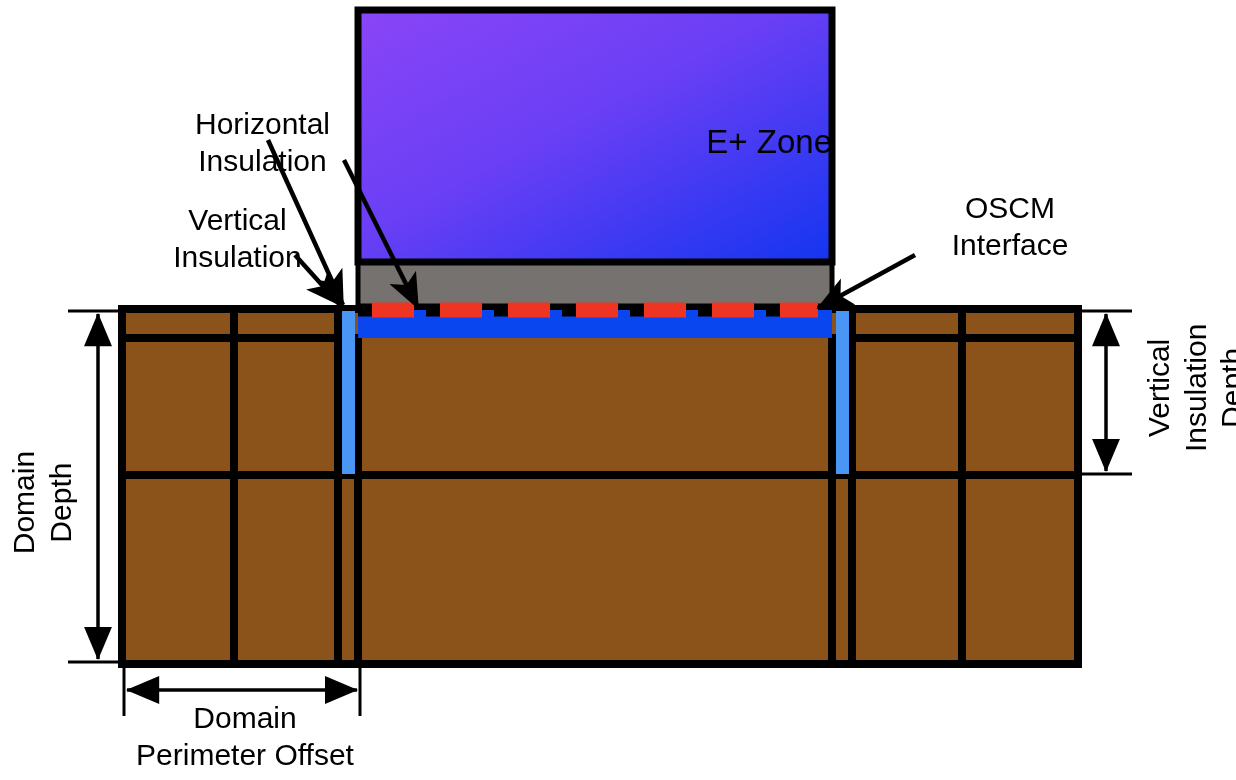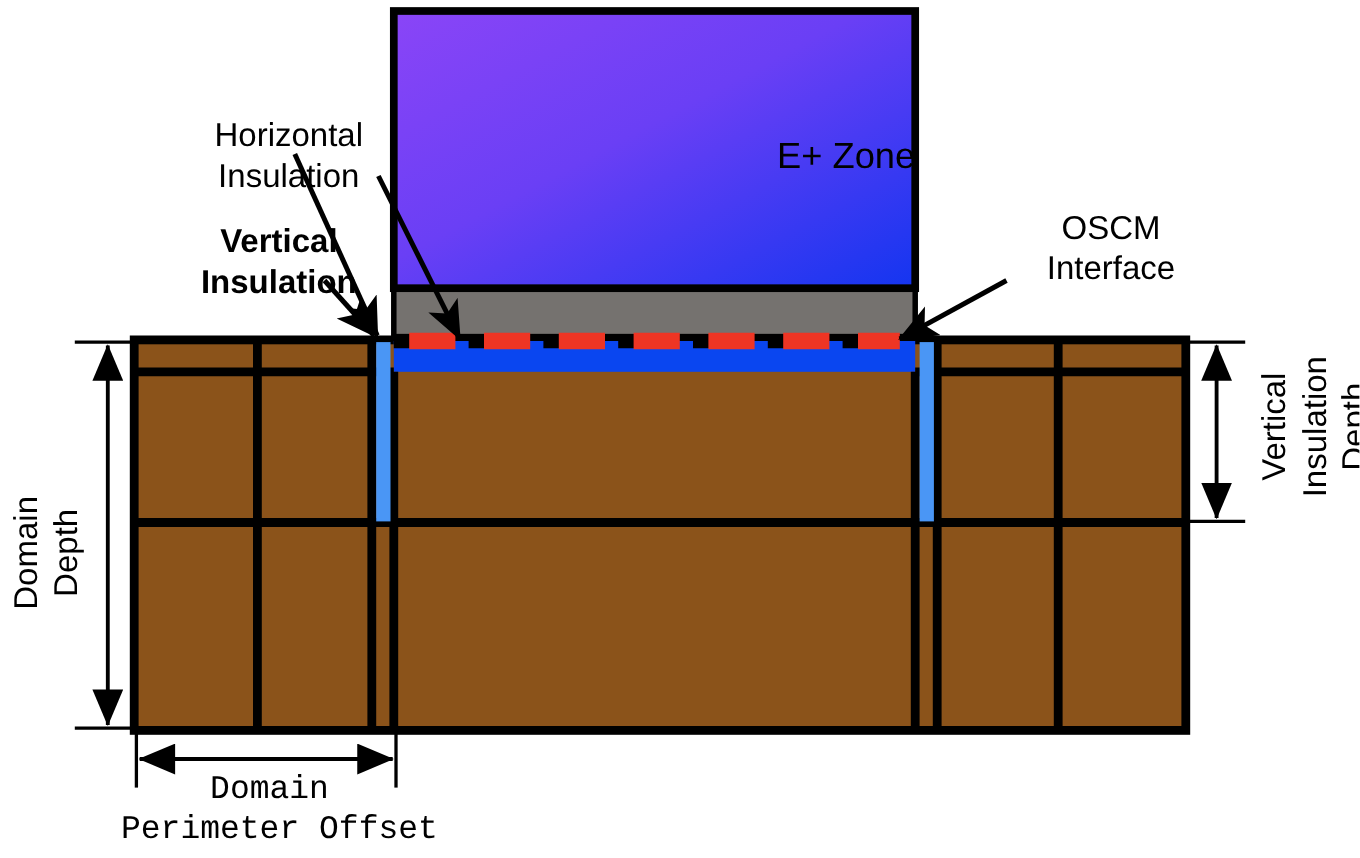--- a/index.html
+++ b/index.html
@@ -129,29 +129,29 @@
       <line x1="360" y1="662" x2="360" y2="716" stroke="#000" stroke-width="3"></line>
       <line x1="127" y1="690" x2="357" y2="690" stroke="#000" stroke-width="3.5" marker-start="url(#arrHeadStart)" marker-end="url(#arrHead)"></line>
     </g>
   </svg>
 
   <div class="lbl zone-label" style="left:358px; top:122px; width:474px;">E+ Zone</div>
 
   <div class="lbl" style="left:135px; top:62px; width:255px;margin-top:44px;">Horizontal
 Insulation</div>
 
-  <div class="lbl" style="left:146px; top:202px; width:215px;font-weight:bold;">Vertical
+  <div class="lbl" style="left:130px; top:202px; width:215px;">Vertical
 Insulation</div>
 
   <div class="lbl" style="left:900px; top:190px; width:220px;text-align:center;">OSCM
 Interface</div>
 
   <div class="lbl lbl-rot" style="left:-37px; top:466px; width:160px;">Domain
 Depth</div>
 
   <div class="lbl lbl-rot" style="left:1086px; top:333px; width:220px;">Vertical
 Insulation
 Depth</div>
 
-  <div class="lbl" style="left:110px; top:700px; width:270px;font-family:Liberation Mono, monospace;">Domain
+  <div class="lbl" style="left:110px; top:700px; width:270px;">Domain
 Perimeter Offset</div>
 
 </div>
 
 </body></html>

